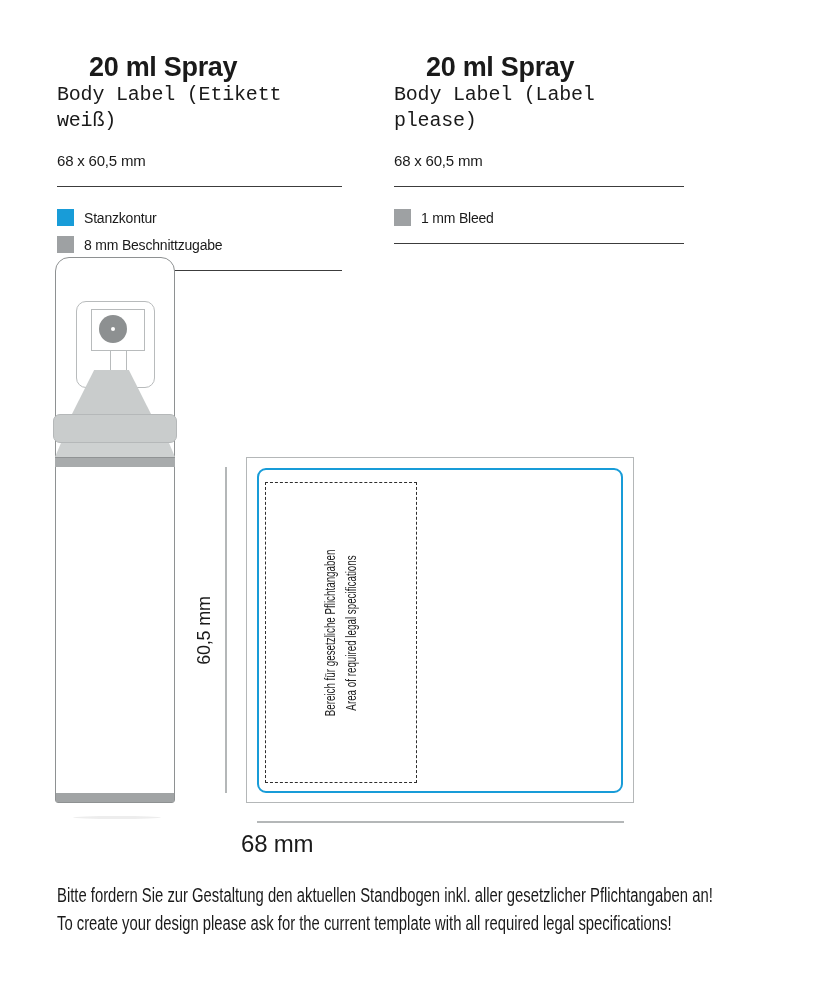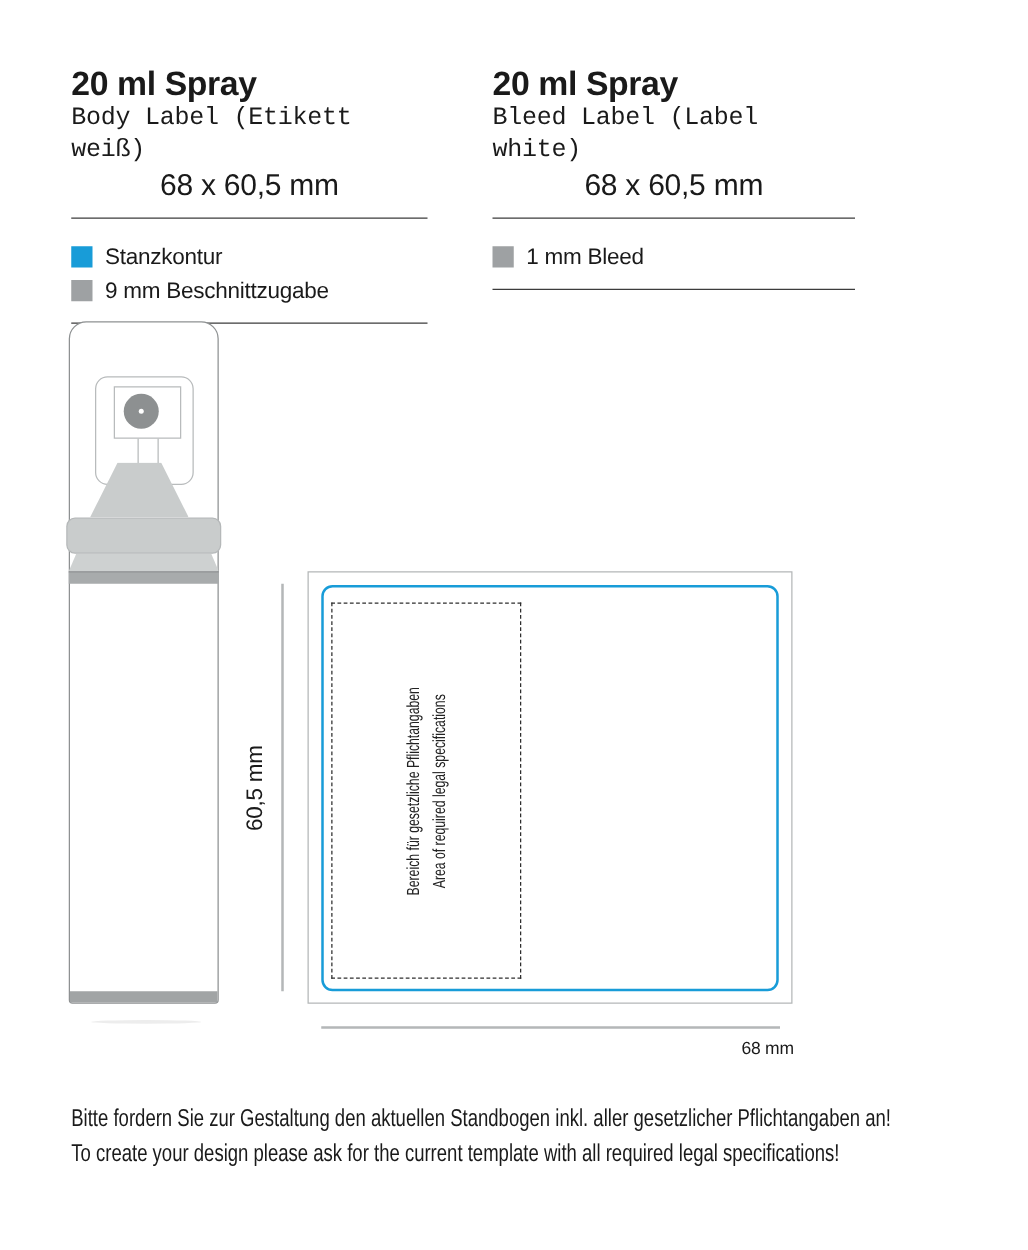--- a/index.html
+++ b/index.html
@@ -6,28 +6,28 @@
   html,body { background:#fff; }
   .page {
     position:relative; width:822px; height:1000px; background:#fff;
     font-family:"Liberation Sans", sans-serif; color:#1a1a1a; overflow:hidden;
   }
 
   
   .col { position:absolute; top:52px; }
   .col-de { left:57px;  width:285px; }
   .col-en { left:394px; width:290px; }
-  .col .title   { font-size:27px; font-weight:700; line-height:30px; letter-spacing:-0.3px; }
+  .col .title   { font-size:27px; font-weight:700; line-height:30px; letter-spacing:-0.3px;margin-left:32px; }
   .col .subtitle{ font-size:20px; line-height:26px; letter-spacing:-0.2px;font-family:Liberation Mono, monospace; }
-  .col .size    { font-size:24px; line-height:26px; margin-top:2px; letter-spacing:-0.2px;text-align:center; }
+  .col .size    { font-size:15px; line-height:26px; margin-top:14px; letter-spacing:-0.2px; }
   .rule { border-top:1px solid #3c3c3c; margin-top:12px; }
   .legend { margin-top:22px; }
   .legend-row { display:flex; align-items:center; height:17px; margin-bottom:10px; }
   .swatch { width:17px; height:17px; display:inline-block; flex:0 0 17px; }
-  .legend-label { font-size:18px; margin-left:10px; letter-spacing:-0.2px; }
+  .legend-label { font-size:14px; margin-left:10px; letter-spacing:-0.2px; }
   .rule2 { border-top:1px solid #3c3c3c; margin-top:17px; }
 
   
   .bottle { position:absolute; left:55px; top:257px; width:120px; height:546px; }
   .bottle-outline { position:absolute; inset:0; border:1.5px solid #8e9192;
                     border-radius:14px 14px 3px 3px; background:#fff; }
   .cap-inner { position:absolute; left:21px; top:44px; width:79px; height:87px;
                border:1px solid #b8bbbc; border-radius:10px; }
   .nozzle-box { position:absolute; left:36px; top:52px; width:54px; height:42px;
                 border:1px solid #b8bbbc; background:#fff; }
@@ -59,22 +59,22 @@
                 border:1.5px dashed #2e2e2e; display:flex; align-items:center; justify-content:center; }
   .legal-text { transform:rotate(-90deg) scaleX(0.7); font-size:14px; line-height:21px;
                 text-align:center; color:#222; }
   .legal-text div { white-space:nowrap; }
 
   .vdim-line { position:absolute; left:225px; top:467px; width:2px; height:326px; background:#b4b7b8; }
   .vdim-label-wrap { position:absolute; left:186px; top:467px; width:36px; height:326px;
                      display:flex; align-items:center; justify-content:center; }
   .vdim-label-wrap span { transform:rotate(-90deg); white-space:nowrap; font-size:18px; letter-spacing:-0.2px; }
   .hdim-line { position:absolute; left:257px; top:821px; width:367px; height:2px; background:#b4b7b8; }
-  .hdim-label { position:absolute; left:268px; top:830px; width:367px; text-align:right;
-                font-size:14px; letter-spacing:-0.2px; }
+  .hdim-label { position:absolute; left:241px; top:830px; width:367px; text-align:left;
+                font-size:24px; letter-spacing:-0.2px; }
 
   
   .footer { position:absolute; left:57px; top:881px; width:910px; font-size:19.5px;
             line-height:28px; transform:scaleX(0.76); transform-origin:0 0; }
   .footer div { white-space:nowrap; }
 </style>
 </head>
 <body>
 
 <div class="page">
@@ -84,29 +84,29 @@
     <div class="subtitle">Body Label (Etikett weiß)</div>
     <div class="size">68 x 60,5 mm</div>
     <div class="rule"></div>
     <div class="legend">
       <div class="legend-row">
         <span class="swatch" style="background-color: rgb(24, 156, 216);"></span>
         <span class="legend-label">Stanzkontur</span>
       </div>
       <div class="legend-row">
         <span class="swatch" style="background-color: rgb(158, 161, 163);"></span>
-        <span class="legend-label">9 mm Beschnittzugabe</span>
+        <span class="legend-label">8 mm Beschnittzugabe</span>
       </div>
     </div>
     <div class="rule2"></div>
   </section>
 
   <section class="col col-en">
     <div class="title">20 ml Spray</div>
-    <div class="subtitle">Bleed Label (Label white)</div>
+    <div class="subtitle">Body Label (Label please)</div>
     <div class="size">68 x 60,5 mm</div>
     <div class="rule"></div>
     <div class="legend">
       <div class="legend-row">
         <span class="swatch" style="background-color: rgb(158, 161, 163);"></span>
         <span class="legend-label">1 mm Bleed</span>
       </div>
     </div>
     <div class="rule2"></div>
   </section>

